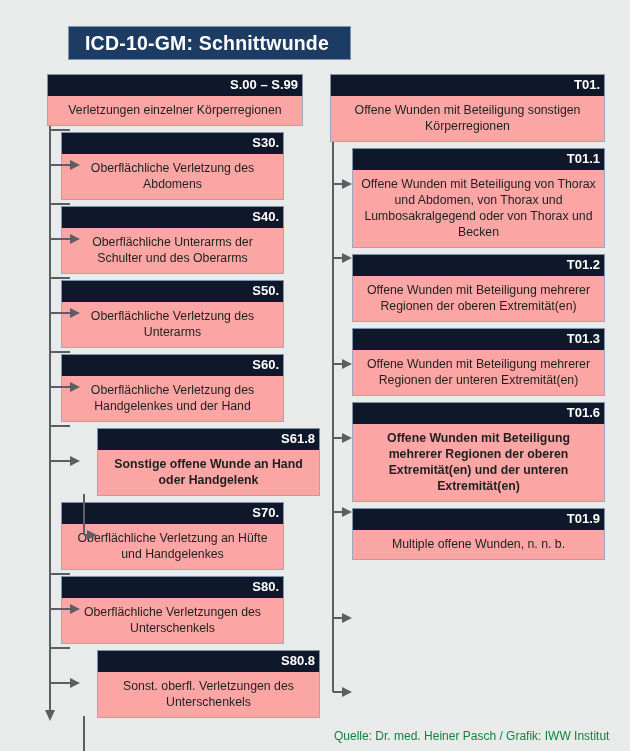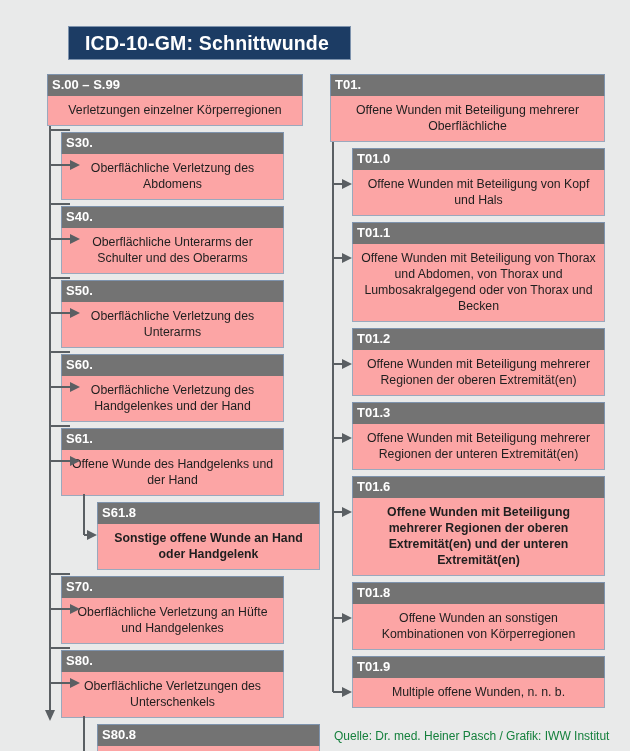--- a/index.html
+++ b/index.html
@@ -49,28 +49,28 @@
   #col-left  { left: 47px;  top: 74px; width: 256px; }
   #col-right { left: 330px; top: 74px; width: 275px; }
 
   
   .node {
     position: relative;
     box-sizing: border-box;
     margin-bottom: 6px;
   }
   .node .head {
-    background: #737373;
+    background: #0f172a;
     border: 1px solid #7e93ad;
     border-bottom: none;
     box-sizing: border-box;
     color: #ffffff;
     font-size: 13px;
     font-weight: bold;
-    text-align: left;
+    text-align: right;
     padding: 3px 4px 4px;
     line-height: 14px;
   }
   .node .body {
     background: #fca5a5;
     border: 1px solid #9aa9bd;
     border-top: none;
     box-sizing: border-box;
     color: #1f1f1f;
     font-size: 12.3px;
@@ -128,69 +128,57 @@
         <div class="body">Oberflächliche Unterarms der Schulter und des Oberarms</div>
       </div>
       <div class="node lvl1">
         <div class="head">S50.</div>
         <div class="body">Oberflächliche Verletzung des Unterarms</div>
       </div>
       <div class="node lvl1">
         <div class="head">S60.</div>
         <div class="body">Oberflächliche Verletzung des Handgelenkes und der Hand</div>
       </div>
-      <div class="node lvl1">
-        <div class="head">S61.</div>
-        <div class="body">Offene Wunde des Handgelenks und der Hand</div>
-      </div>
       <div class="node lvl2 bold">
         <div class="head">S61.8</div>
         <div class="body">Sonstige offene Wunde an Hand oder Handgelenk</div>
       </div>
       <div class="node lvl1">
         <div class="head">S70.</div>
         <div class="body">Oberflächliche Verletzung an Hüfte und Handgelenkes</div>
       </div>
       <div class="node lvl1">
         <div class="head">S80.</div>
         <div class="body">Oberflächliche Verletzungen des Unterschenkels</div>
       </div>
       <div class="node lvl2">
         <div class="head">S80.8</div>
         <div class="body">Sonst. oberfl. Verletzungen des Unterschenkels</div>
       </div>
     </div>
   <div class="column" id="col-right">
       <div class="node rlvl0">
         <div class="head">T01.</div>
-        <div class="body">Offene Wunden mit Beteiligung mehrerer Oberflächliche</div>
-      </div>
-      <div class="node rlvl1">
-        <div class="head">T01.0</div>
-        <div class="body">Offene Wunden mit Beteiligung von Kopf und Hals</div>
+        <div class="body">Offene Wunden mit Beteiligung sonstigen Körperregionen</div>
       </div>
       <div class="node rlvl1">
         <div class="head">T01.1</div>
         <div class="body">Offene Wunden mit Beteiligung von Thorax und Abdomen, von Thorax und Lumbosakralgegend oder von Thorax und Becken</div>
       </div>
       <div class="node rlvl1">
         <div class="head">T01.2</div>
         <div class="body">Offene Wunden mit Beteiligung mehrerer Regionen der oberen Extremität(en)</div>
       </div>
       <div class="node rlvl1">
         <div class="head">T01.3</div>
         <div class="body">Offene Wunden mit Beteiligung mehrerer Regionen der unteren Extremität(en)</div>
       </div>
       <div class="node rlvl1 bold">
         <div class="head">T01.6</div>
         <div class="body">Offene Wunden mit Beteiligung mehrerer Regionen der oberen Extremität(en) und der unteren Extremität(en)</div>
-      </div>
-      <div class="node rlvl1">
-        <div class="head">T01.8</div>
-        <div class="body">Offene Wunden an sonstigen Kombinationen von Körperregionen</div>
       </div>
       <div class="node rlvl1">
         <div class="head">T01.9</div>
         <div class="body">Multiple offene Wunden, n. n. b.</div>
       </div>
     </div>
 
   <svg class="connectors" id="connector-layer" viewBox="0 0 630 751" xmlns="http://www.w3.org/2000/svg">
       <line x1="50" y1="126" x2="50" y2="710" stroke="#5a5f63" stroke-width="2"></line>
       <polygon points="45,710 55,710 50,721" fill="#5a5f63"></polygon>

